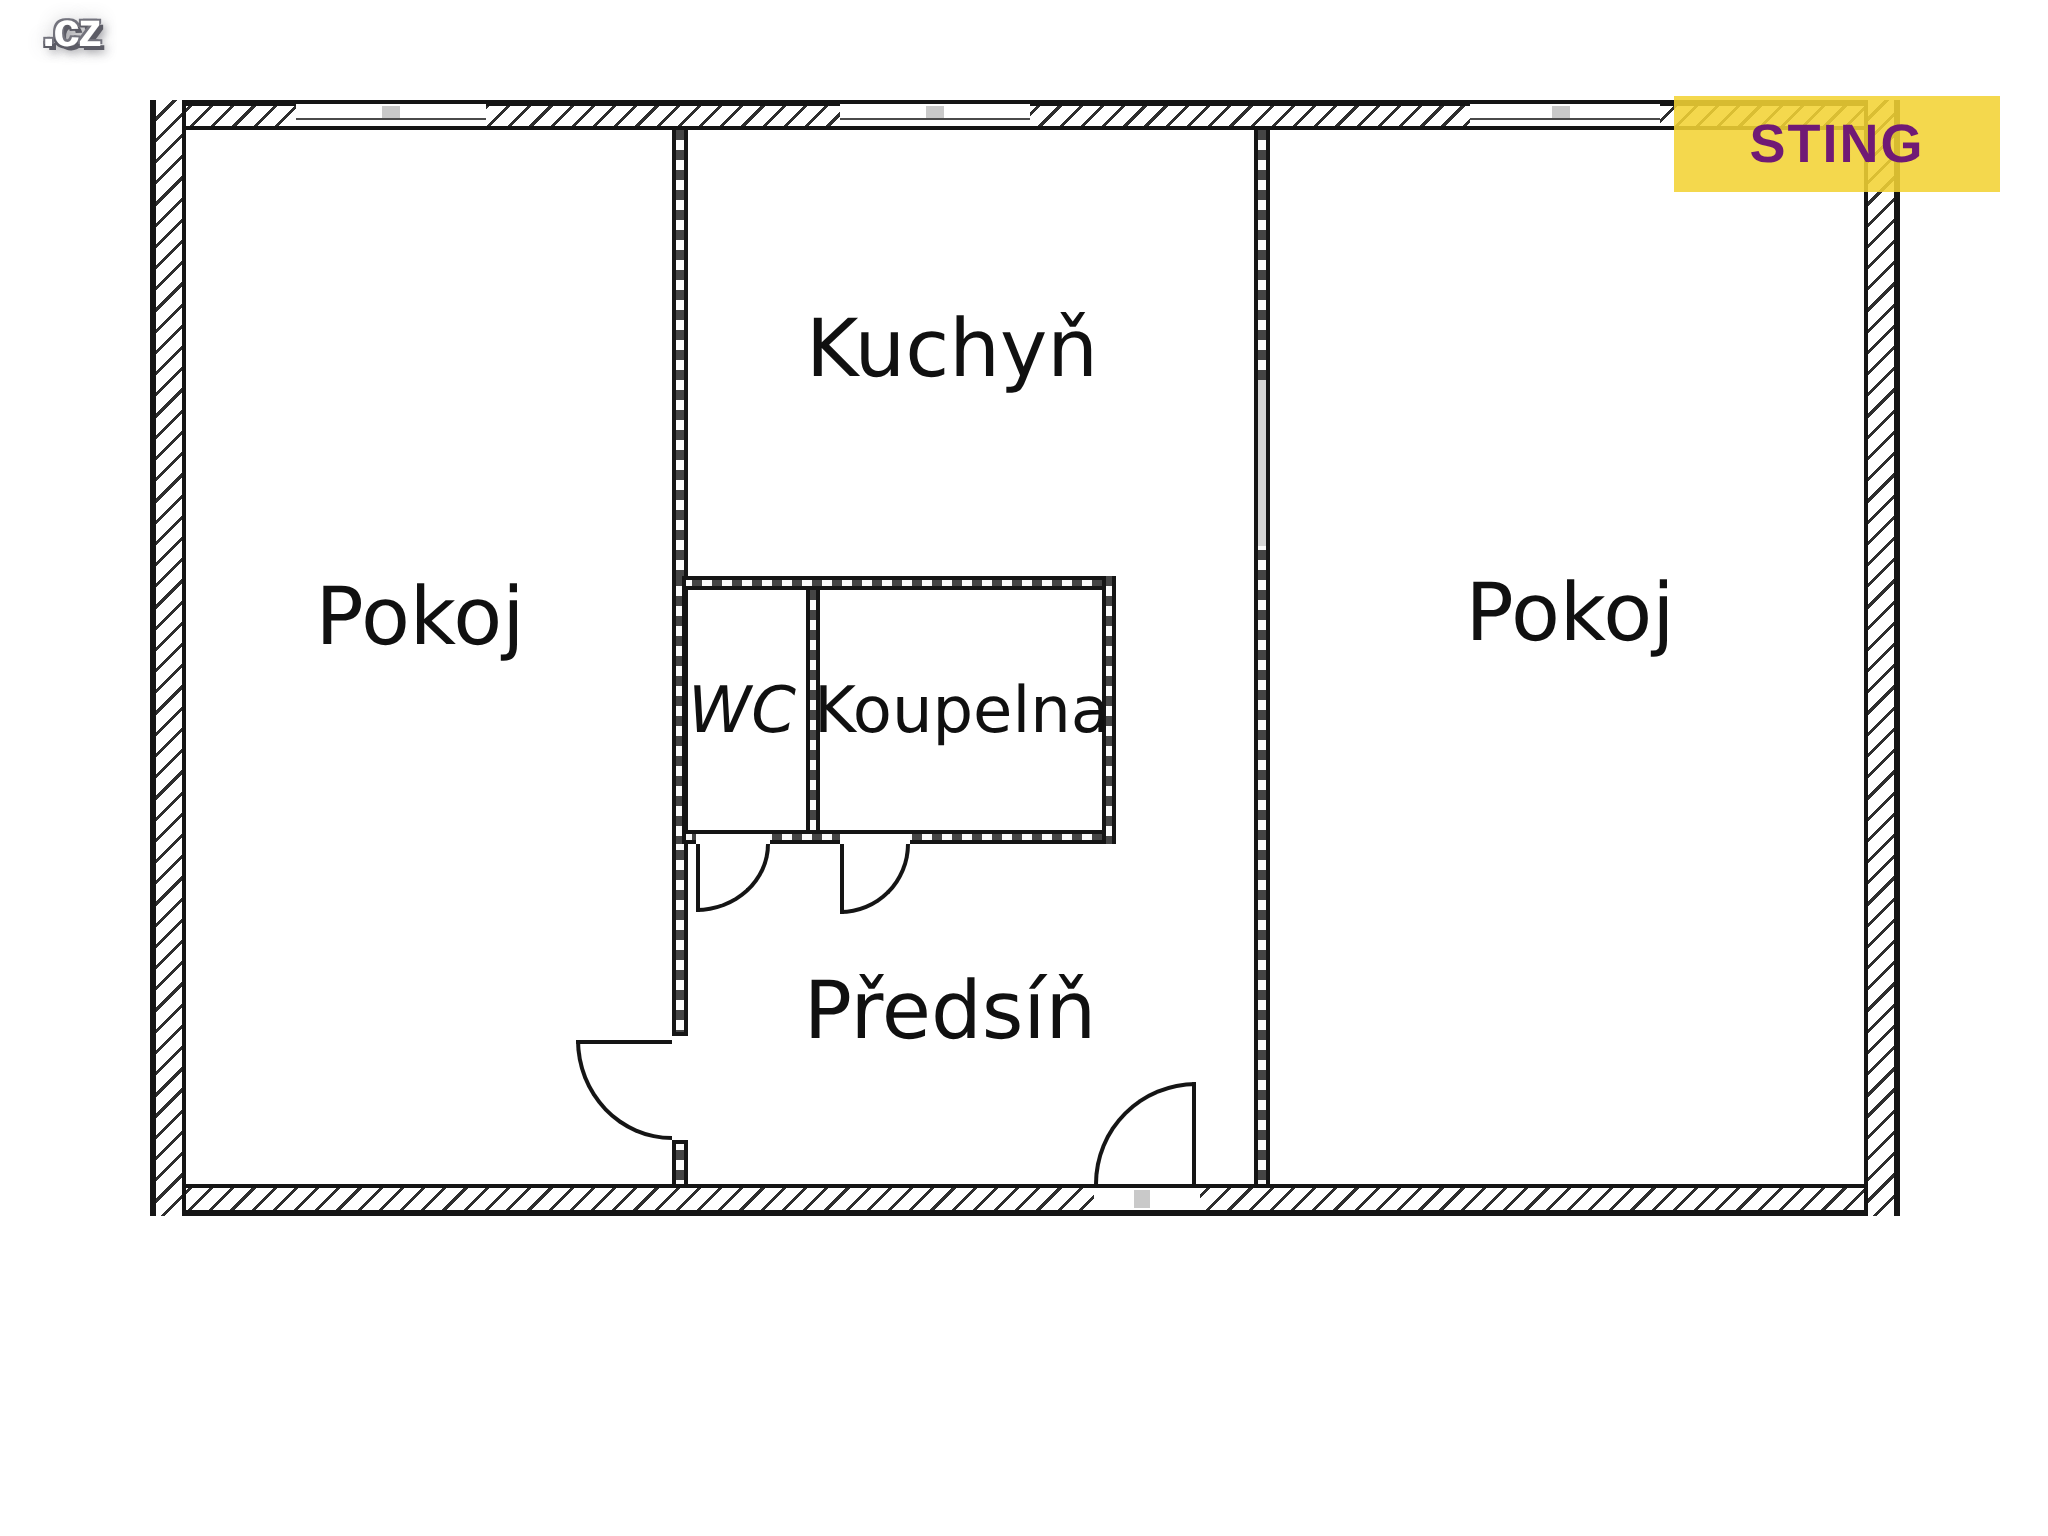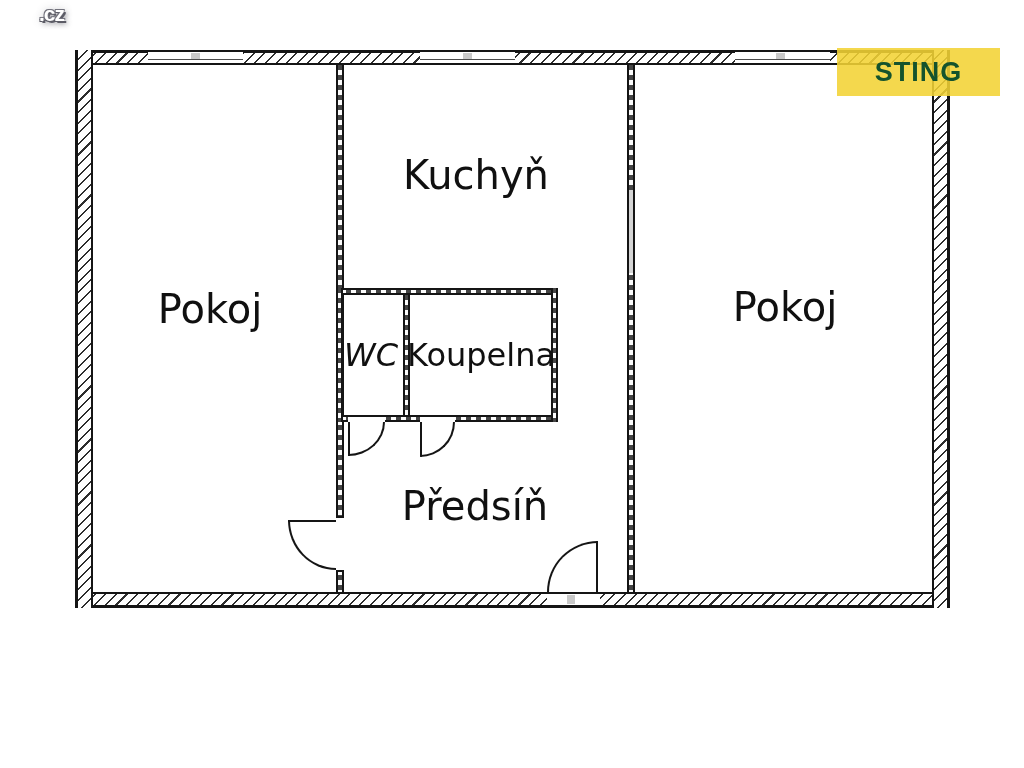--- a/index.html
+++ b/index.html
@@ -59,30 +59,30 @@
     position:absolute;left:20px;top:2px;display:flex;align-items:baseline;
     font-family:"Liberation Sans","DejaVu Sans",sans-serif;font-weight:bold;
     color:#ffffff;letter-spacing:-1px;z-index:30;
     text-shadow:
       -1px -1px 0 #73737d, 1px -1px 0 #73737d,
       -1px  1px 0 #5c5c66, 2px  2px 0 #5c5c66,
        3px  3px 5px rgba(70,70,80,0.55),
        0 0 9px rgba(90,90,100,0.45);
   }
   .logo .brand{font-size:48px;}
-  .logo .tld{font-size:21px;margin-left:19px;}
+  .logo .tld{font-size:24px;margin-left:1px;}
   
   .badge{
     position:absolute;left:837px;top:48px;width:163px;height:48px;
     background:rgba(242,211,52,0.88);z-index:40;
     display:flex;align-items:center;justify-content:center;
   }
   .badge .badge-text{
     font-family:"Liberation Sans","DejaVu Sans",sans-serif;
-    font-weight:800;font-size:27px;letter-spacing:1px;color:#14532d;
+    font-weight:800;font-size:27px;letter-spacing:1px;color:#701a75;
   }
 </style>
 </head>
 <body>
 
 <div class="canvas">
 
   <div class="abs hatch wall-top" style="left:75px;top:50px;width:875px;height:15px;"></div>
   <div class="abs hatch wall-bottom" style="left:75px;top:592px;width:875px;height:16px;"></div>
   <div class="abs hatch wall-left" style="left:75px;top:50px;width:18px;height:558px;"></div>

